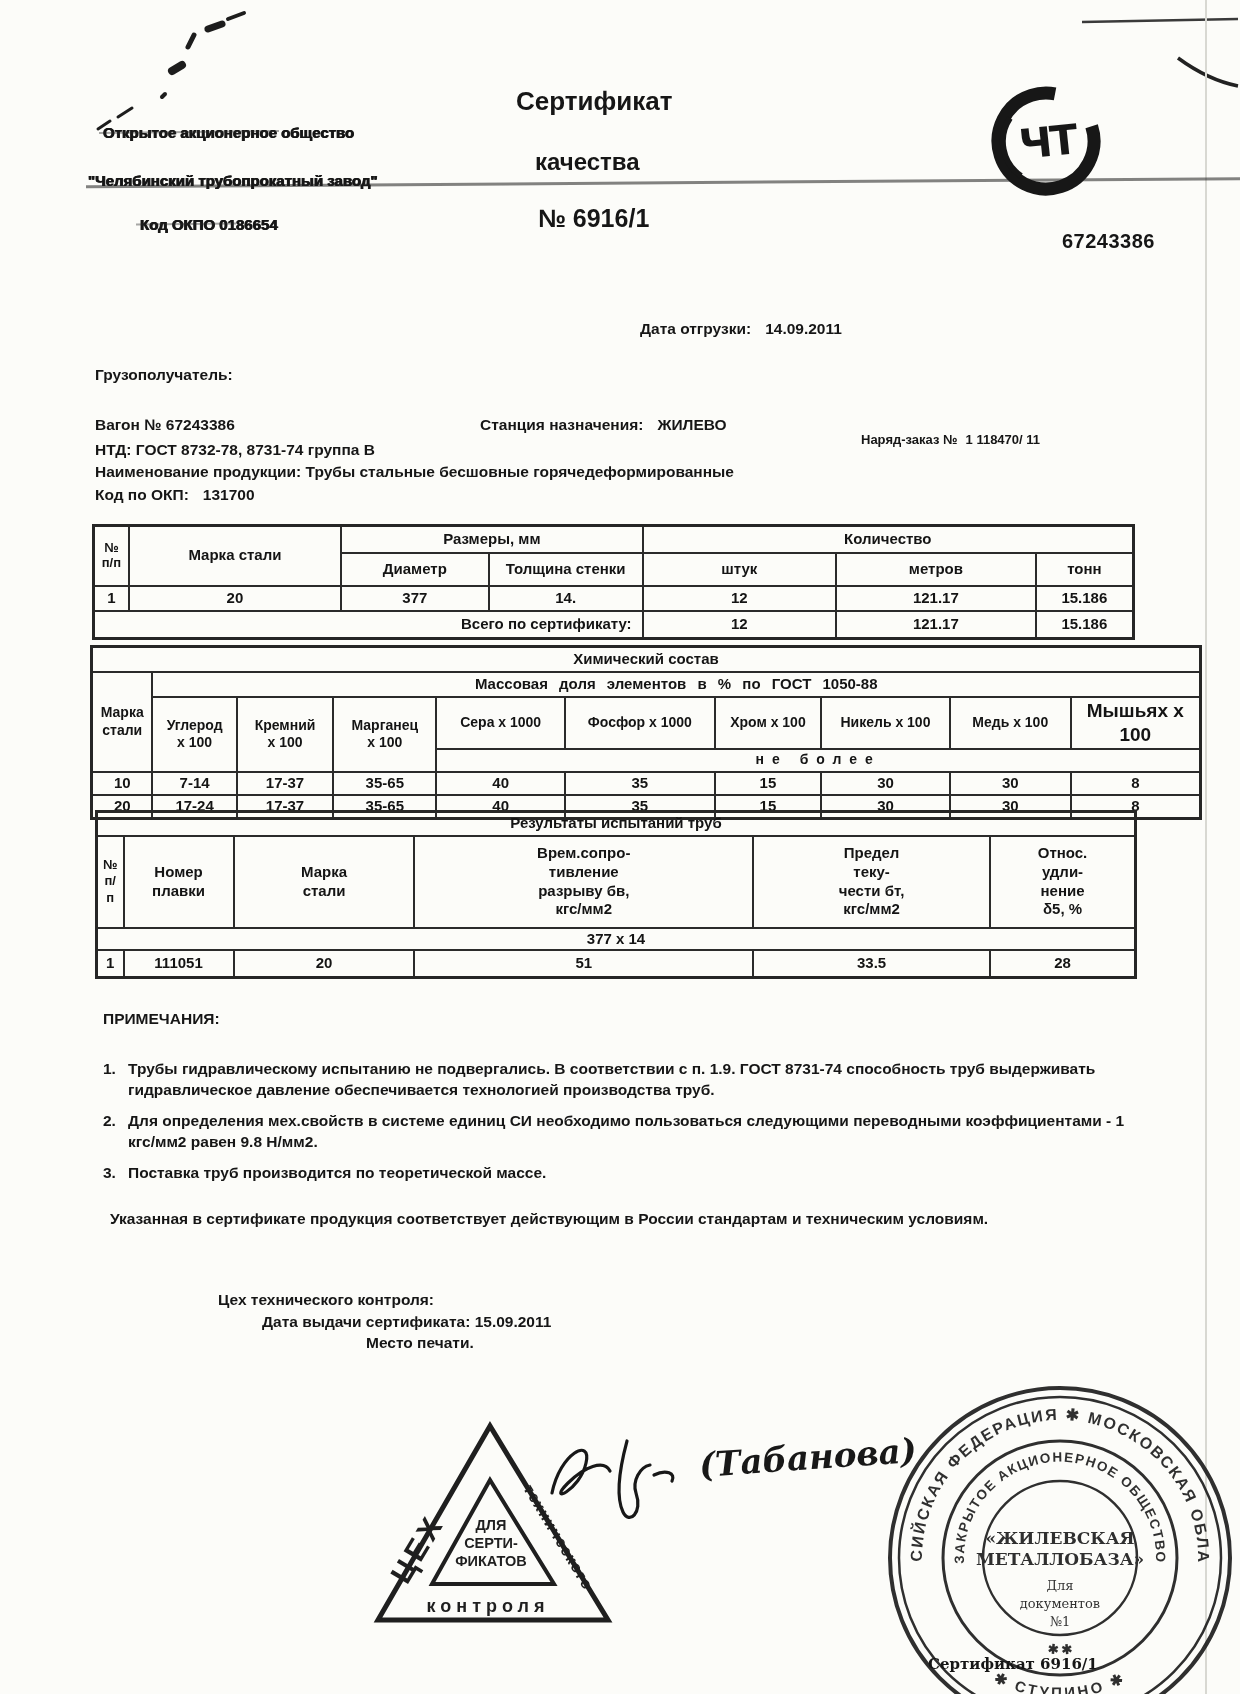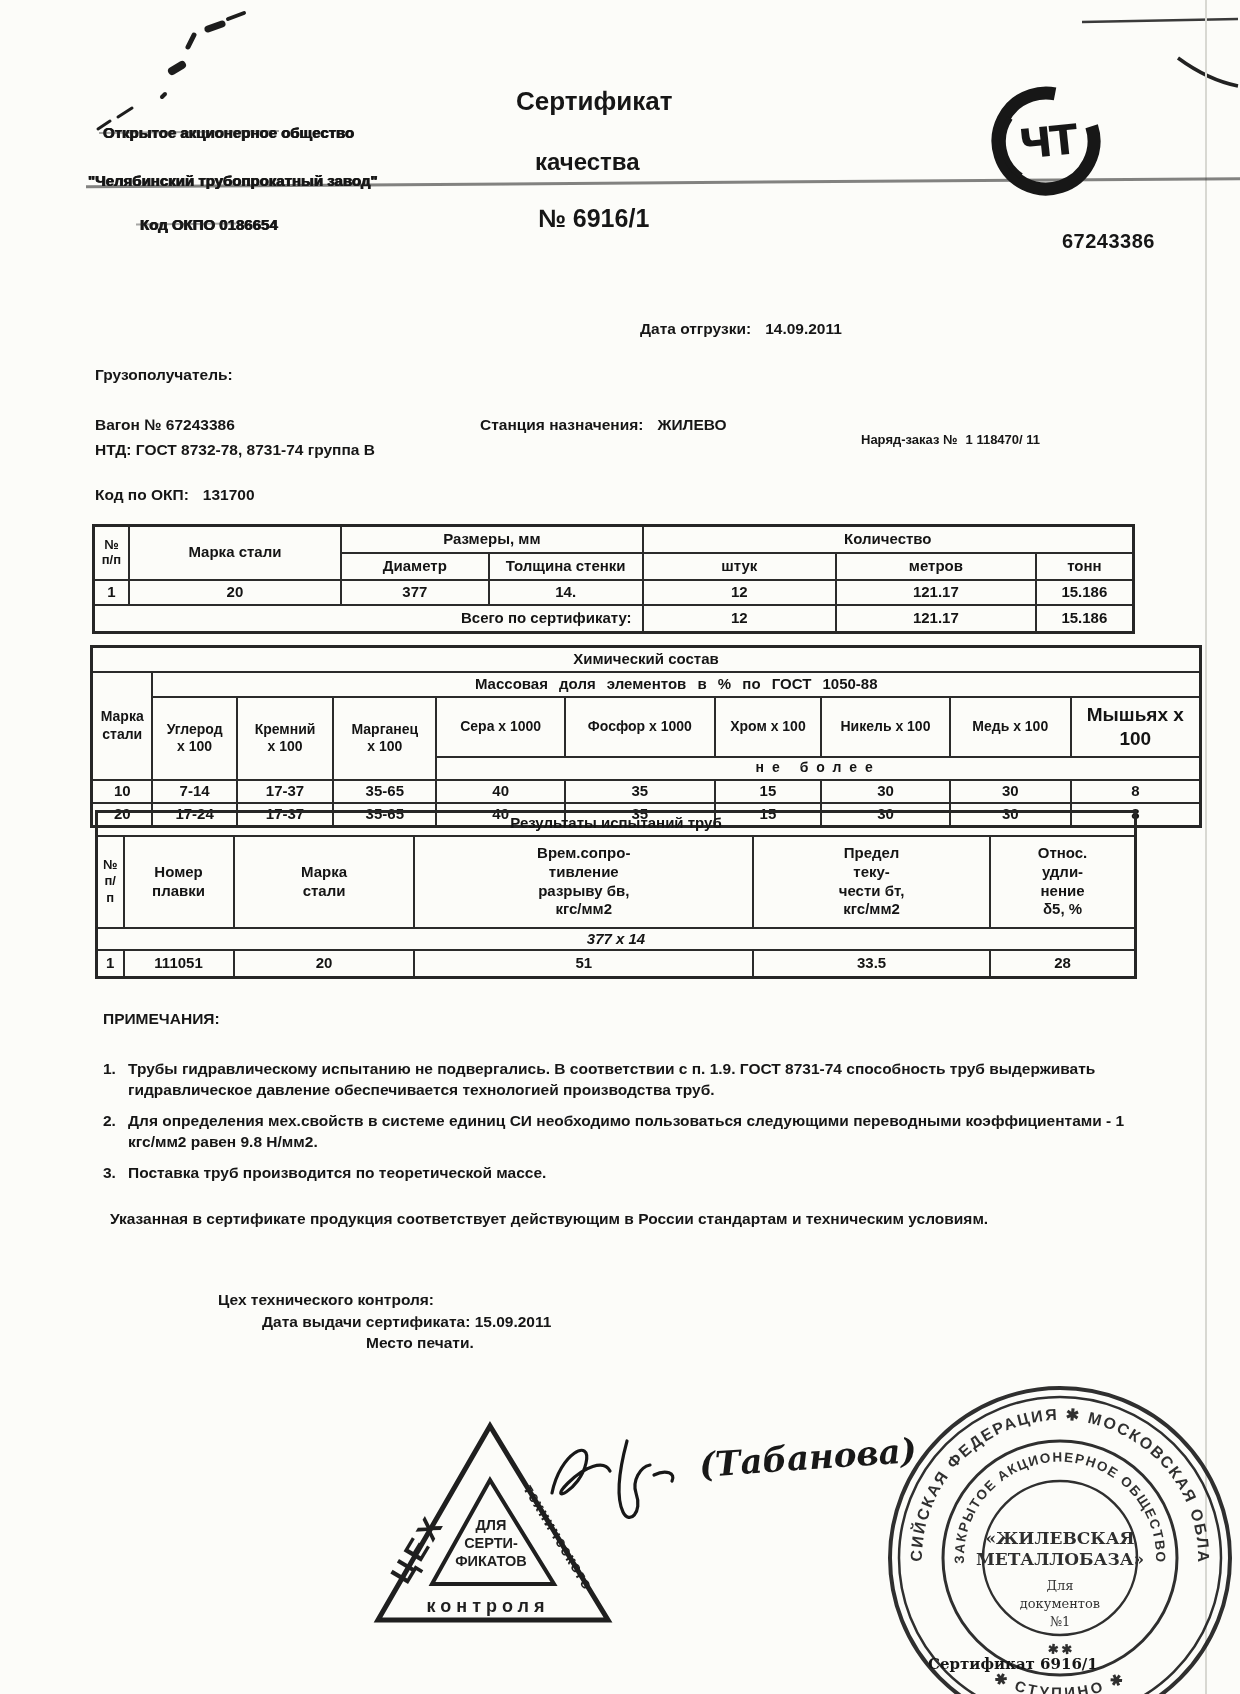--- a/index.html
+++ b/index.html
@@ -82,20 +82,23 @@
   </div>
   <div class="abs b lblval" style="left:480px;top:416px;font-size:15.5px;">
     <span>Станция назначения:</span><span class="v">ЖИЛЕВО</span>
   </div>
   <div class="abs b lblval" style="left:845px;top:432px;font-size:13px;margin-left:16px;">
     <span>Наряд-заказ №</span><span class="v" style="margin-left:8px;">1 118470/ 11</span>
   </div>
   <div class="abs b lblval" style="left:95px;top:441px;font-size:15.5px;">
     <span>НТД:</span>&nbsp;<span>ГОСТ 8732-78, 8731-74 группа В</span>
   </div>
+  <div class="abs b lblval" style="left:95px;top:463px;font-size:15.5px;">
+    <span>Наименование продукции:</span>&nbsp;<span>Трубы стальные бесшовные горячедеформированные</span>
+  </div>
   <div class="abs b lblval" style="left:95px;top:486px;font-size:15.5px;">
     <span>Код по ОКП:</span><span class="v">131700</span>
   </div>
 
   <table class="tbl" style="left:92px;top:524px;width:1043px;">
     <colgroup>
       <col style="width:3.4%">
         <col style="width:20.4%">
         <col style="width:14.2%">
         <col style="width:14.8%">
@@ -104,21 +107,21 @@
         <col style="width:9.4%">
     </colgroup>
     <tbody>
         <tr style="height:27px;">
       <td rowspan="2" class="pre" style="font-size:13px;line-height:1.1;">№
 п/п</td>
       <td rowspan="2">Марка стали</td>
       <td colspan="2">Размеры, мм</td>
       <td colspan="3">Количество</td>
     </tr>
-    <tr style="height:27px;">
+    <tr style="height:33px;">
       <td>Диаметр</td>
       <td>Толщина стенки</td>
       <td>штук</td>
       <td>метров</td>
       <td>тонн</td>
     </tr>
     <tr style="height:25px;">
       <td>1</td>
       <td>20</td>
       <td>377</td>
@@ -151,21 +154,21 @@
     </colgroup>
     <tbody>
         <tr style="height:25px;">
       <td colspan="10" class="title-row">Химический состав</td>
     </tr>
     <tr style="height:25px;">
       <td rowspan="3" class="pre" style="font-size:14px;">Марка
 стали</td>
       <td colspan="9" class="wsp">Массовая доля элементов в % по ГОСТ 1050-88</td>
     </tr>
-    <tr style="height:60px;">
+    <tr style="height:52px;">
       <td rowspan="2" class="pre" style="font-size:14px;">Углерод
 х 100</td>
       <td rowspan="2" class="pre" style="font-size:14px;">Кремний
 х 100</td>
       <td rowspan="2" class="pre" style="font-size:14px;">Марганец
 х 100</td>
       <td style="font-size:14px;text-align:center;">Сера х 1000</td>
       <td style="font-size:14px;">Фосфор х 1000</td>
       <td style="font-size:14px;">Хром х 100</td>
       <td style="font-size:14px;">Никель х 100</td>
@@ -228,21 +231,21 @@
 кгс/мм2</td>
       <td class="pre">Предел
 теку-
 чести бт,
 кгс/мм2</td>
       <td class="pre">Относ.
 удли-
 нение
 δ5, %</td>
     </tr>
-    <tr style="height:18px;font-style:italic;">
+    <tr style="height:18px;">
       <td colspan="6">377 х 14</td>
     </tr>
     <tr style="height:27px;">
       <td>1</td>
       <td>111051</td>
       <td>20</td>
       <td>51</td>
       <td>33.5</td>
       <td>28</td>
     </tr>

